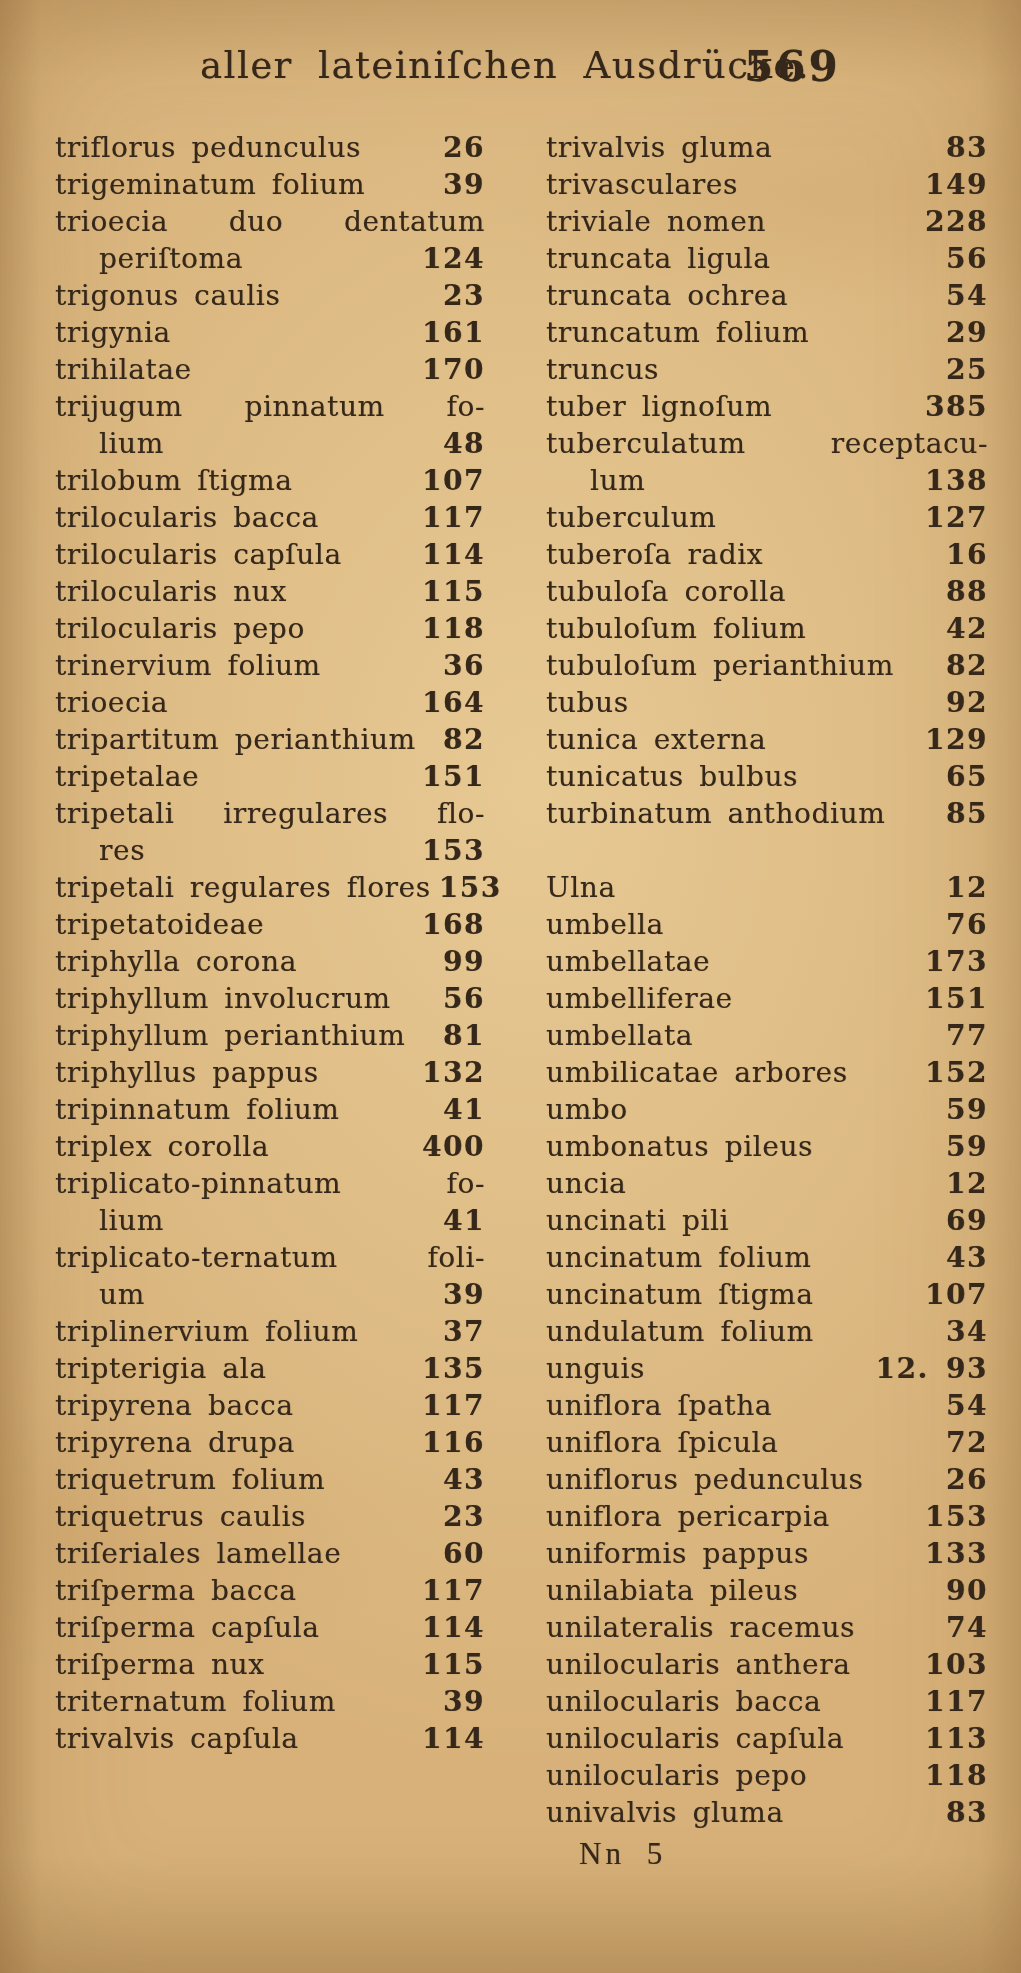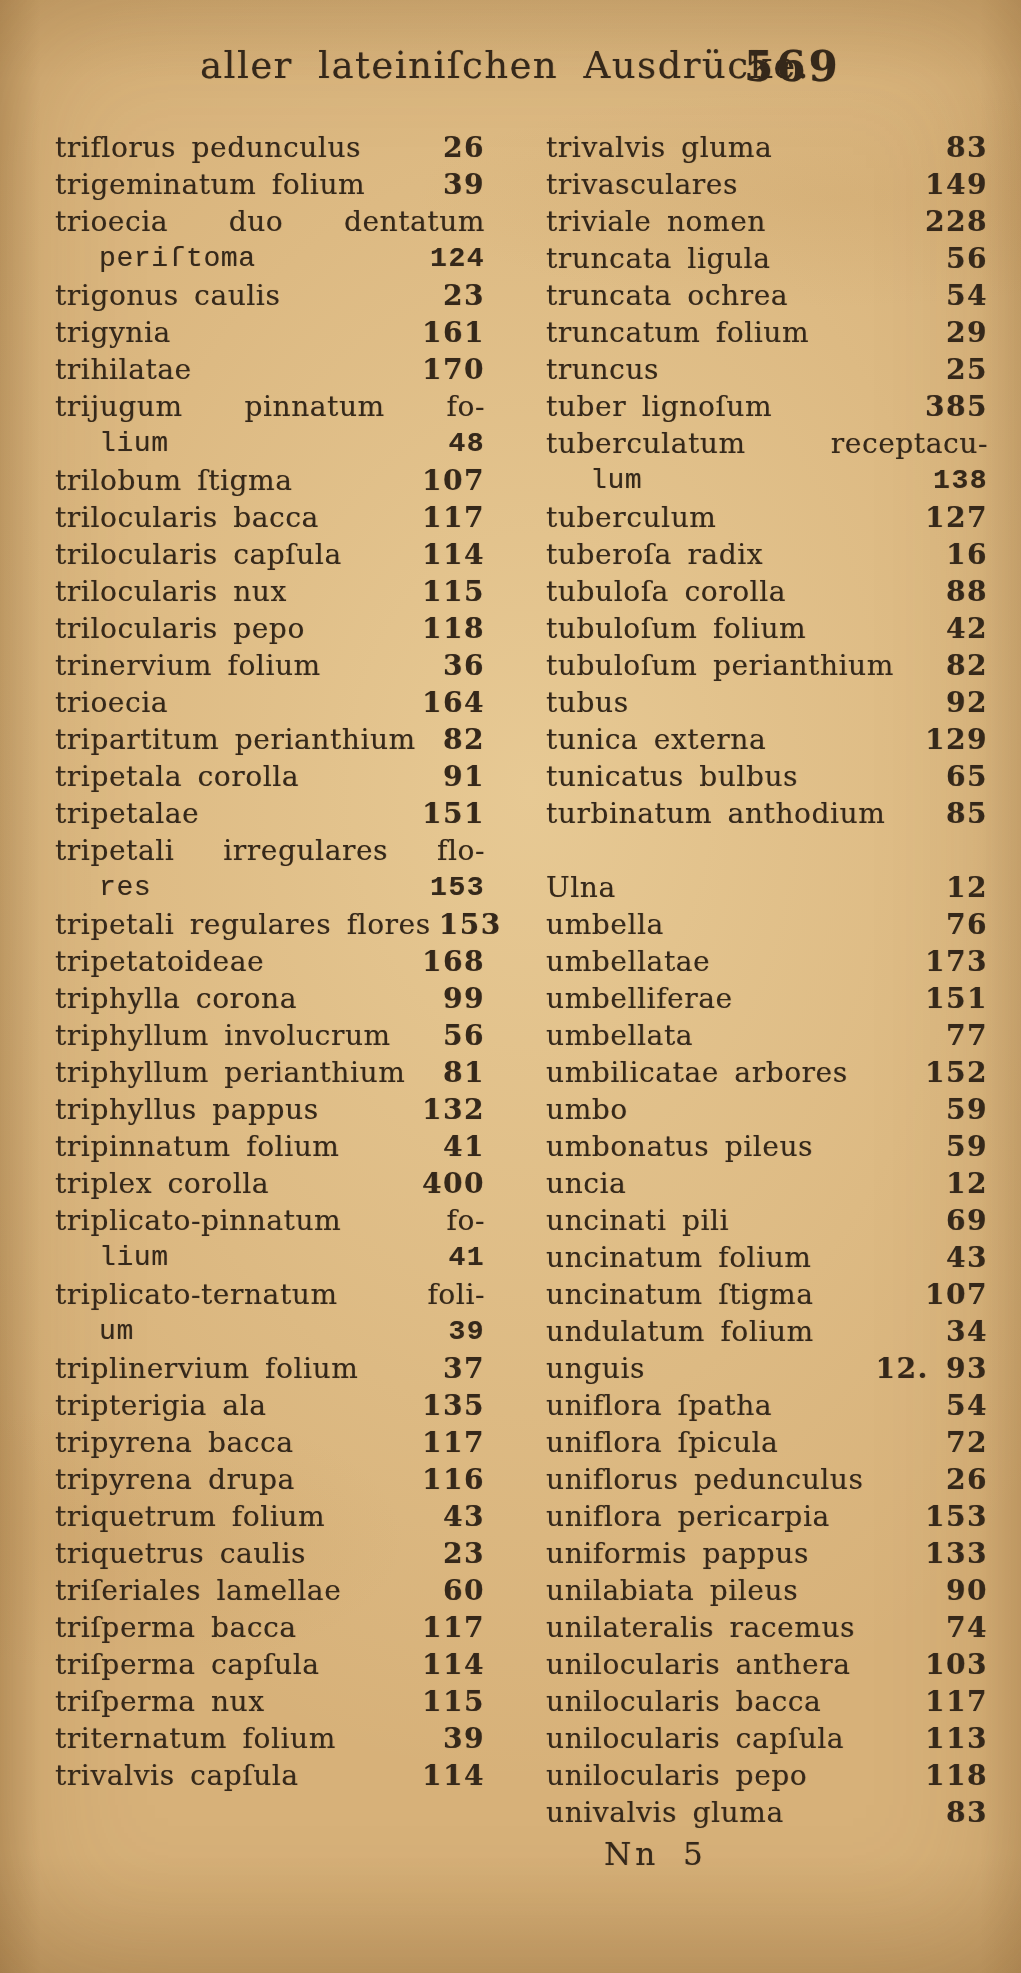--- a/index.html
+++ b/index.html
@@ -34,27 +34,28 @@
   .col-left{left:55px;width:430px;}
   .col-right{left:546px;width:442px;}
   .row{
     display:flex;justify-content:space-between;align-items:flex-start;
     height:37px;font-size:28px;line-height:33px;
     letter-spacing:0.6px;word-spacing:6px;
     text-shadow:0.35px 0.35px 0.7px rgba(55,38,18,0.40);
   }
   .row .term{white-space:nowrap;}
   .row .pg{font-weight:bold;letter-spacing:1.5px;padding-left:8px;}
-  .row.indent{padding-left:44px;font-family:Liberation Mono, monospace;}
+  .row.indent{padding-left:44px;}
   .row.just .term{display:block;width:100%;white-space:normal;text-align:justify;text-align-last:justify;}
   .row.gap{height:37px;}
   .signature{
-    position:absolute;left:604px;top:1836px;
+    position:absolute;left:579px;top:1836px;
     font-size:31px;letter-spacing:4px;word-spacing:10px;
     text-shadow:0.4px 0.4px 0.8px rgba(55,38,18,0.45);
+    font-family:Liberation Serif, serif;
   }
 </style>
 </head>
 <body>
 
 <div class="page">
   <div class="hdr-title">aller lateiniſchen Ausdrücke.</div>
   <div class="hdr-page">569</div>
 
   <div class="col col-left">
@@ -118,24 +119,20 @@
       </div>
       <div class="row">
         <span class="term">trioecia</span>
         <span class="pg">164</span>
       </div>
       <div class="row">
         <span class="term">tripartitum perianthium</span>
         <span class="pg">82</span>
       </div>
       <div class="row">
-        <span class="term">tripetala corolla</span>
-        <span class="pg">91</span>
-      </div>
-      <div class="row">
         <span class="term">tripetalae</span>
         <span class="pg">151</span>
       </div>
       <div class="row just">
         <span class="term">tripetali irregulares flo-</span>
       </div>
       <div class="row indent">
         <span class="term">res</span>
         <span class="pg">153</span>
       </div>

